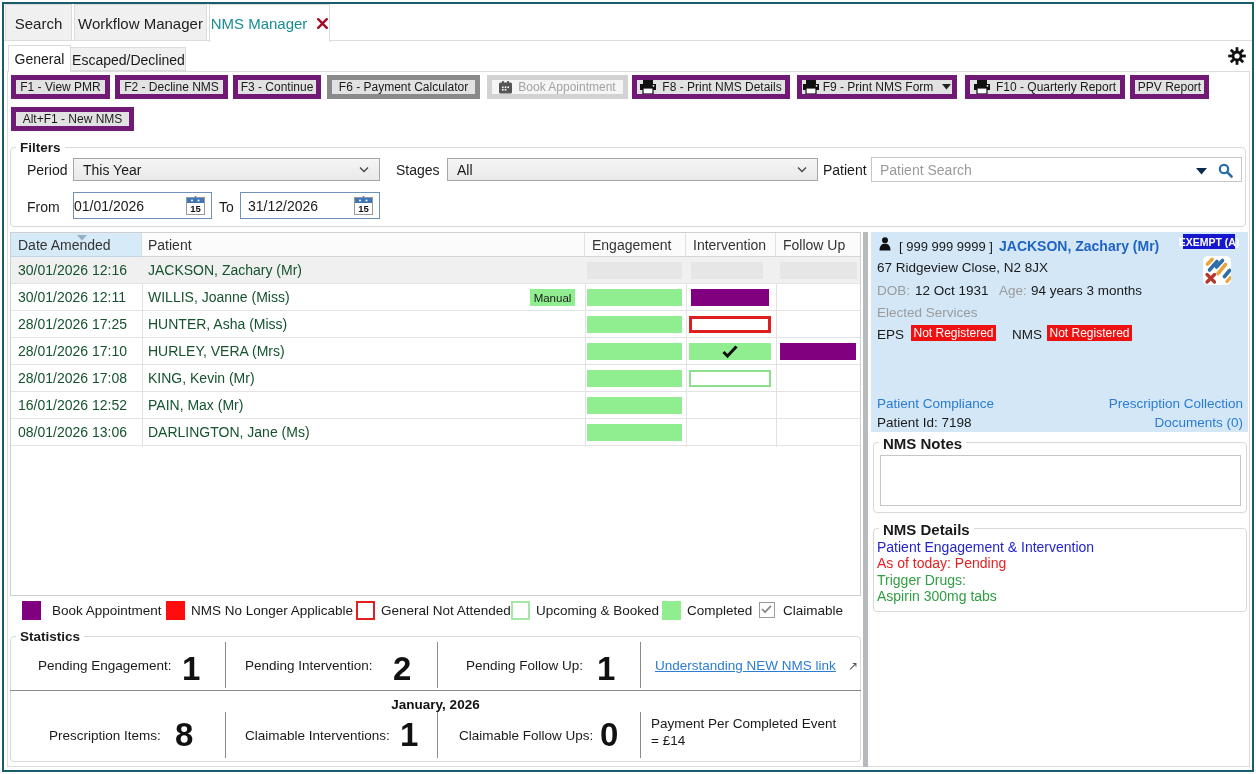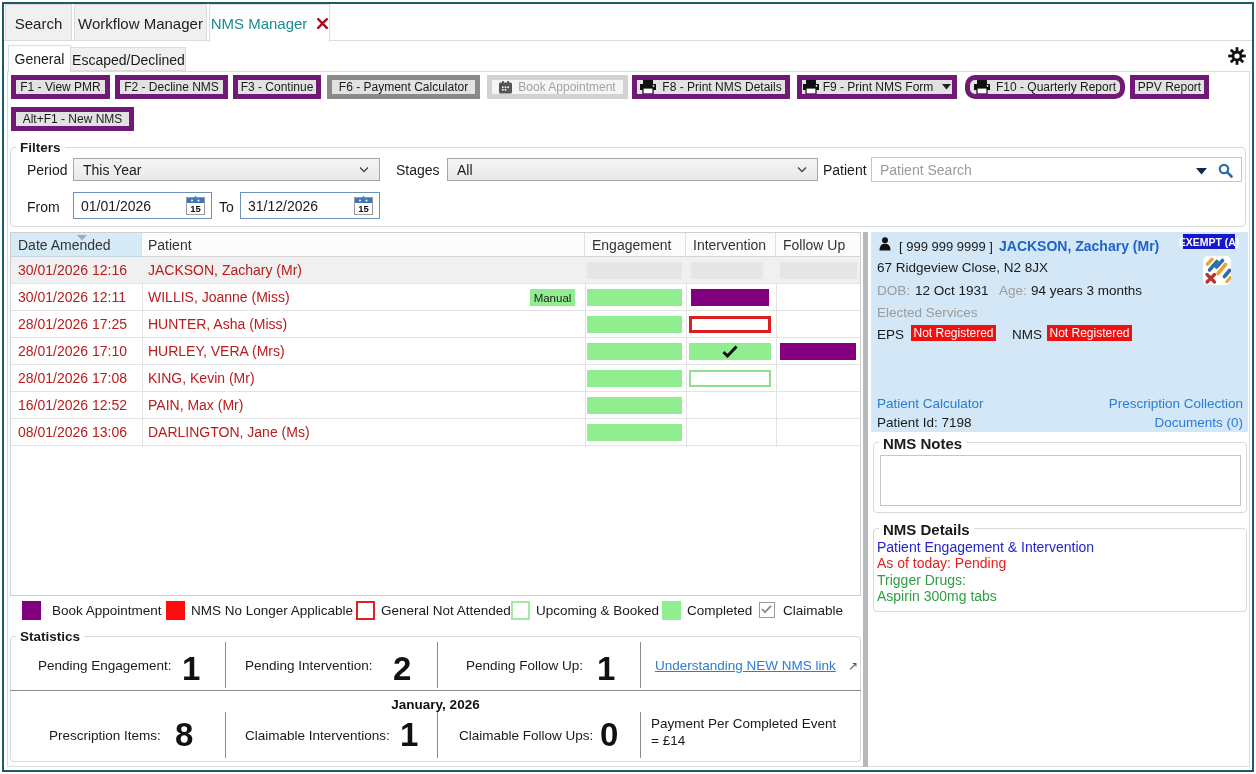--- a/index.html
+++ b/index.html
@@ -6,21 +6,21 @@
 html,body { width:1256px; height:774px; background:#fff; font-family:"Liberation Sans", sans-serif; overflow:hidden; }
 .abs { position:absolute; }
 #frame { left:2px; top:2px; width:1252px; height:770px; border:2px solid #1b5c6b; }
 .tab1 { background:#f0f0f0; border:1px solid #dcdcdc; border-bottom:none; font-size:15px; color:#222; display:flex; align-items:center; justify-content:center; }
 .btn { background:#e2e2e2; border:5px solid #701a75; font-size:12px; color:#1a1a1a; display:flex; align-items:center; justify-content:center; white-space:nowrap; }
 .fs { border:1px solid #d9d9d9; border-radius:4px; }
 .leg { background:#fff; font-weight:bold; font-size:13.5px; color:#1a1a1a; padding:0 4px; }
 .ddl { background:linear-gradient(#f5f5f5,#e9e9e9); border:1px solid #a6a6a6; font-size:14px; color:#1a1a1a; display:flex; align-items:center; padding-left:9px; }
 .lbl { font-size:14px; color:#1a1a1a; }
 .hcell { font-size:14px; color:#333; display:flex; align-items:center; border-right:1px solid #e0e0e0; padding-left:7px; }
-.cell { font-size:14px; color:#b91c1c; }
+.cell { font-size:14px; color:#14532d; }
 .bar { position:absolute; height:17px; top:5px; }
 .blue-link { color:#2b7cd3; }
 </style>
 </head>
 <body>
 <div class="abs" id="frame"></div>
 
 <div class="abs tab1" style="left:5px;top:4px;width:67px;height:37px;">Search</div>
 <div class="abs tab1" style="left:74px;top:4px;width:133px;height:37px;">Workflow Manager</div>
 <div class="abs" style="left:4px;top:40px;width:1248px;height:1px;background:#dcdcdc;"></div>
@@ -92,21 +92,21 @@
       <path fill="#111" d="M3 0 h10 v4 h-10 z"></path>
       <path fill="#111" d="M0 4 h16 v6 h-3 v-2 h-10 v2 h-3 z"></path>
       <rect x="3" y="8" width="10" height="6" fill="#fff" stroke="#111" stroke-width="1.2"></rect>
       <circle cx="13.5" cy="5.8" r="0.9" fill="#fff"></circle>
     </svg>
   <span>F9 - Print NMS Form</span>
   <svg width="9" height="6" viewBox="0 0 9 6" style="margin-left:5px;">
       <path d="M0 0 L9 0 L4.5 5.5 Z" fill="#222"></path>
     </svg>
   </div>
-<div class="abs btn" style="left:965px;top:75px;width:160px;height:24px;z-index:2;gap:6px;border-radius:10px;">
+<div class="abs btn" style="left:965px;top:75px;width:160px;height:24px;z-index:2;gap:6px;">
   <svg width="16" height="14" viewBox="0 0 16 14">
       <path fill="#111" d="M3 0 h10 v4 h-10 z"></path>
       <path fill="#111" d="M0 4 h16 v6 h-3 v-2 h-10 v2 h-3 z"></path>
       <rect x="3" y="8" width="10" height="6" fill="#fff" stroke="#111" stroke-width="1.2"></rect>
       <circle cx="13.5" cy="5.8" r="0.9" fill="#fff"></circle>
     </svg>
   <span>F10 - Quarterly Report</span>
   </div>
 <div class="abs btn" style="left:1130px;top:75px;width:79px;height:24px;z-index:2;">PPV Report</div>
 <div class="abs btn" style="left:11px;top:107px;width:123px;height:24px;z-index:2;">Alt+F1 - New NMS</div>
@@ -126,21 +126,21 @@
 <div class="abs lbl" style="left:823px;top:162px;z-index:3;">Patient</div>
 <div class="abs" style="left:871px;top:157px;width:371px;height:25px;background:#fff;border:1px solid #c6c6c6;z-index:3;display:flex;align-items:center;padding-left:8px;font-size:14px;color:#9a9a9a;">Patient Search
   <svg style="position:absolute;right:34px;top:10px;" width="11" height="7" viewBox="0 0 11 7">
       <path d="M0 0 L11 0 L5.5 6.5 Z" fill="#0c2a4d"></path>
     </svg>
   <svg style="position:absolute;right:8px;top:5px;" width="15" height="15" viewBox="0 0 15 15">
       <circle cx="6" cy="6" r="4.2" fill="none" stroke="#2a6fa8" stroke-width="2.2"></circle>
       <path d="M9.2 9.2 L13.5 13.5" stroke="#2a6fa8" stroke-width="2.6" stroke-linecap="round"></path>
     </svg></div>
 <div class="abs lbl" style="left:27px;top:199px;z-index:3;">From</div>
-<div class="abs" style="left:73px;top:192px;width:139px;height:27px;background:#fff;border:1px solid #6f92b8;z-index:3;display:flex;align-items:center;padding-left:7px;font-size:14px;color:#1a1a1a;">01/01/2026</div>
+<div class="abs" style="left:73px;top:192px;width:139px;height:27px;background:#fff;border:1px solid #6f92b8;z-index:3;display:flex;align-items:center;font-size:14px;color:#1a1a1a;">01/01/2026</div>
 <svg class="abs" style="left:186px;top:196px;z-index:4;" width="19" height="19" viewBox="0 0 19 19">
     <rect x="0.5" y="1.5" width="18" height="17" fill="#fff" stroke="#9a9a9a"></rect>
     <rect x="1" y="2" width="17" height="5" fill="#3f76ba"></rect>
     <circle cx="6" cy="4.5" r="1" fill="#fff"></circle>
     <circle cx="12.5" cy="4.5" r="1" fill="#fff"></circle>
     <circle cx="9.5" cy="0.9" r="0.9" fill="#3f76ba"></circle>
     <text x="9.5" y="15.5" font-size="9.5" font-weight="bold" fill="#111" text-anchor="middle" font-family="Liberation Sans">15</text>
   </svg>
 <div class="abs lbl" style="left:219px;top:199px;z-index:3;">To</div>
 <div class="abs" style="left:240px;top:192px;width:140px;height:27px;background:#fff;border:1px solid #6f92b8;z-index:3;display:flex;align-items:center;padding-left:7px;font-size:14px;color:#1a1a1a;">31/12/2026</div>
@@ -244,21 +244,21 @@
   </svg>
   <div class="abs" style="left:6px;top:51px;font-size:13.5px;color:#9b9b9b;">DOB:</div>
     <div class="abs" style="left:44px;top:51px;font-size:13.5px;color:#1a1a1a;">12 Oct 1931</div>
     <div class="abs" style="left:128px;top:51px;font-size:13.5px;color:#9b9b9b;">Age:</div>
     <div class="abs" style="left:160px;top:51px;font-size:13.5px;color:#1a1a1a;">94 years 3 months</div>
   <div class="abs" style="left:6px;top:73px;font-size:13.5px;color:#9b9b9b;">Elected Services</div>
   <div class="abs" style="left:6px;top:95px;font-size:13.5px;color:#1a1a1a;">EPS</div>
   <div class="abs" style="left:40px;top:93px;width:85px;height:16px;background:#ee1111;color:#fff;font-size:12px;display:flex;align-items:center;justify-content:center;white-space:nowrap;">Not Registered</div>
   <div class="abs" style="left:141px;top:95px;font-size:13.5px;color:#1a1a1a;">NMS</div>
   <div class="abs" style="left:176px;top:93px;width:85px;height:16px;background:#ee1111;color:#fff;font-size:12px;display:flex;align-items:center;justify-content:center;white-space:nowrap;">Not Registered</div>
-  <div class="abs blue-link" style="left:6px;top:164px;font-size:13.5px;">Patient Calculator</div>
+  <div class="abs blue-link" style="left:6px;top:164px;font-size:13.5px;">Patient Compliance</div>
   <div class="abs blue-link" style="right:5px;top:164px;font-size:13.5px;">Prescription Collection</div>
   <div class="abs" style="left:6px;top:183px;font-size:13.5px;color:#1a1a1a;">Patient Id: 7198</div>
   <div class="abs blue-link" style="right:5px;top:183px;font-size:13.5px;">Documents (0)</div>
 </div>
 
 <div class="abs fs" style="left:873px;top:442px;width:374px;height:71px;z-index:2;"></div>
 <div class="abs leg" style="left:879px;top:435px;z-index:3;font-size:15px;">NMS Notes</div>
 <div class="abs" style="left:880px;top:455px;width:361px;height:51px;background:#fff;border:1px solid #c6c6c6;z-index:3;"></div>
 
 <div class="abs fs" style="left:873px;top:528px;width:374px;height:84px;z-index:2;"></div>

